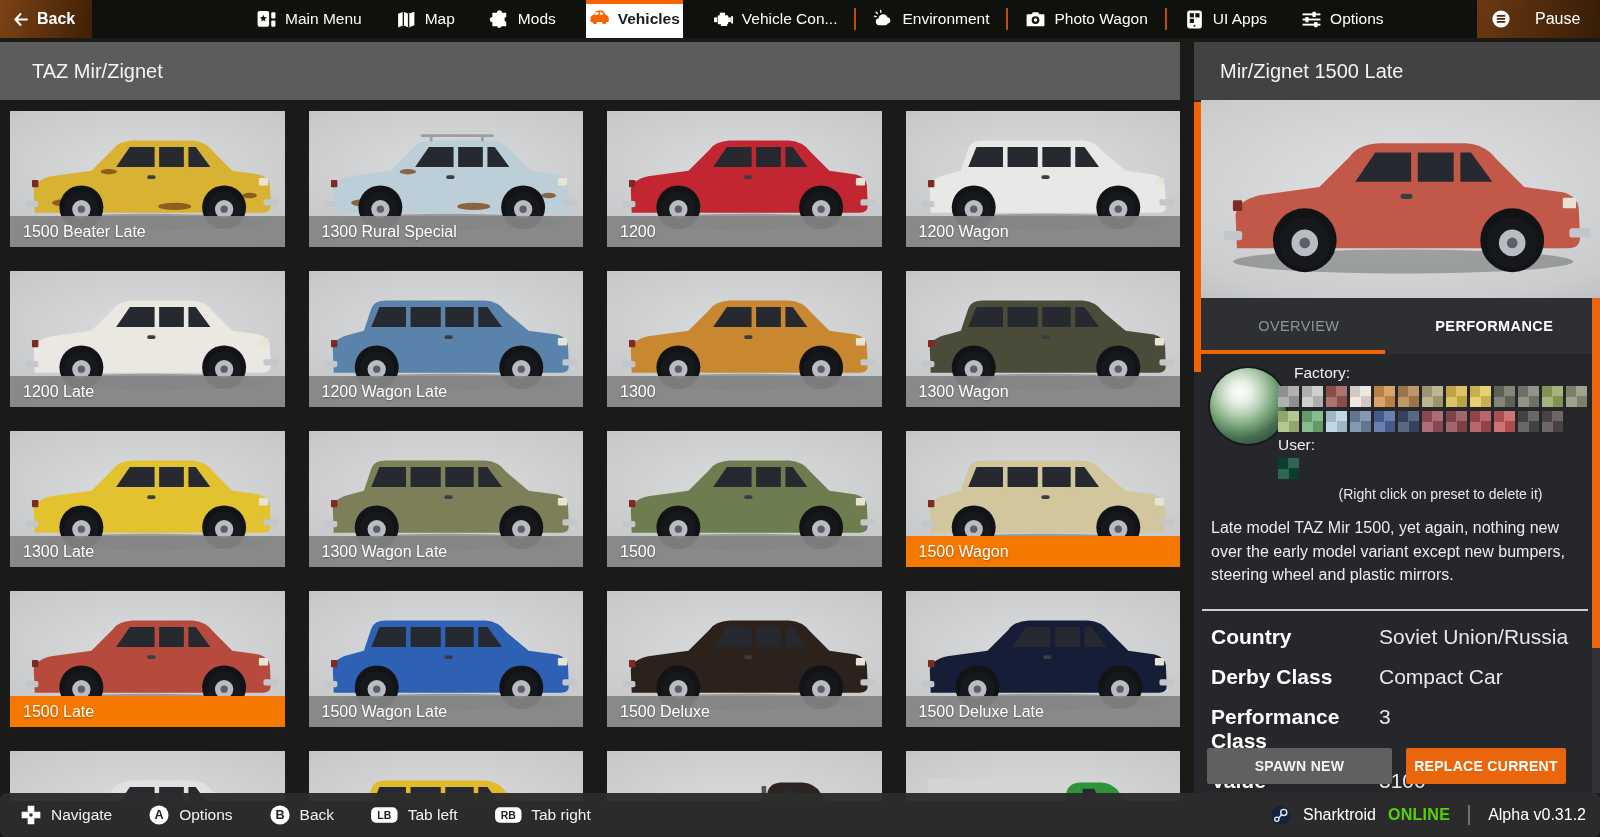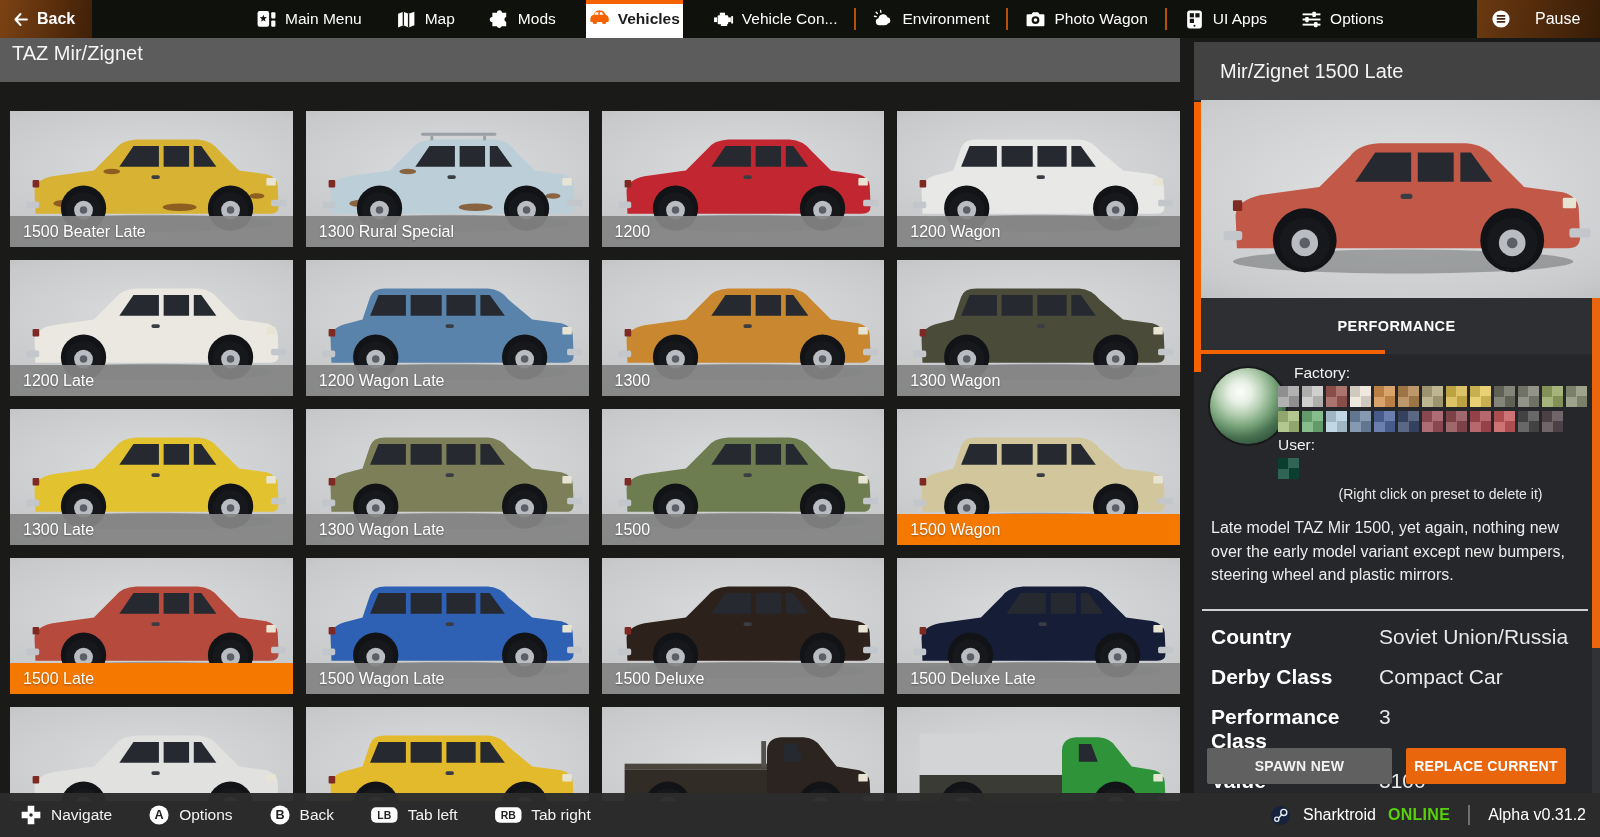--- a/index.html
+++ b/index.html
@@ -17,25 +17,25 @@
     padding-left:14px;background:linear-gradient(100deg,#6b3911 0%,#4c280b 60%,#371d07 100%);cursor:pointer;
     font-size:16px;}
   .pause-btn .icn{width:20px;height:20px;display:inline-block;}
   .topbar-center{position:absolute;left:252px;top:0;height:38px;display:flex;align-items:stretch;gap:26px;}
   .ttab{display:flex;align-items:center;gap:8px;padding:0 4px;font-size:15.5px;cursor:pointer;white-space:nowrap;position:relative;}
   .ttab .ticon{width:21px;height:21px;display:inline-block;line-height:0;}
   .ttab.sel{background:#ffffff;color:#1c1c1c;padding:0 3px;box-shadow:inset 0 4px 0 #f56300;font-weight:bold;}
   .ttab.divided{margin-left:2px;}
   .ttab.divided::before{content:"";position:absolute;left:-15px;top:8px;width:2px;height:22px;background:#b94f08;}
   
-  .list-header{position:absolute;left:0;top:24px;width:1180px;height:58px;background:#5c5c5c;
-    display:flex;align-items:center;padding-left:12px;font-size:20px;color:#f4f4f4;}
+  .list-header{position:absolute;left:0;top:42px;width:1180px;height:58px;background:#5c5c5c;
+    display:flex;align-items:center;padding-left:32px;font-size:20px;color:#f4f4f4;}
   
   .grid{position:absolute;left:10px;top:111px;width:1170px;height:690px;display:grid;
-    grid-template-columns:repeat(4,1fr);grid-auto-rows:136px;gap:13px;overflow:hidden;}
+    grid-template-columns:repeat(4,1fr);grid-auto-rows:136px;gap:24px;overflow:hidden;}
   .tile{position:relative;overflow:hidden;cursor:pointer;
     background:radial-gradient(120% 95% at 50% 42%,#dadcdd 0%,#c7c9cb 55%,#9ea1a3 100%);}
   .tile-img{position:absolute;inset:0;}
   .tile-img svg{width:100%;height:100%;display:block;}
   .tile-label{position:absolute;left:0;right:0;bottom:0;height:31px;background:rgba(132,132,132,0.93);
     display:flex;align-items:center;padding-left:13px;font-size:16px;color:#fff;
     text-shadow:0 1px 2px rgba(0,0,0,0.35);}
   .tile.sel .tile-label{background:#f57900;}
   
   .panel{position:absolute;left:1194px;top:42px;width:406px;height:751px;background:#26272a;}
@@ -65,21 +65,21 @@
   .spec-value{color:#e8e8e8;}
   .panel-buttons{position:absolute;left:0;top:706px;width:100%;height:36px;z-index:5;}
   .btn{position:absolute;top:0;height:36px;display:flex;align-items:center;justify-content:center;
     font-size:14px;font-weight:bold;cursor:pointer;border-radius:2px;letter-spacing:0.3px;}
   .btn-spawn{left:13px;width:185px;background:#606060;color:#f2f2f2;}
   .btn-replace{left:212px;width:160px;background:#e9660c;color:#fff;}
   .scroll-track{position:absolute;right:0;top:256px;width:8px;height:495px;background:#323236;}
   .scroll-thumb{position:absolute;right:0;top:256px;width:8px;height:350px;background:#e9660c;cursor:grab;}
   
   .bottombar{position:absolute;left:0;top:793px;width:1600px;height:44px;background:rgba(44,44,44,0.97);
-    display:flex;align-items:center;z-index:40;}
+    display:flex;align-items:center;z-index:40;border-radius:6px;}
   .hints{display:flex;align-items:center;gap:36px;padding-left:20px;}
   .hint{display:flex;align-items:center;gap:9px;font-size:15.5px;color:#f2f2f2;}
   .hint .icn{height:22px;display:inline-block;line-height:0;}
   .hint .icn svg{height:22px;}
   .status{position:absolute;right:14px;top:0;height:44px;display:flex;align-items:center;gap:12px;font-size:16px;}
   .status .icn{width:21px;height:21px;display:inline-block;line-height:0;}
   .status .online{color:#57d20a;font-weight:bold;letter-spacing:0.3px;}
   .status .vdiv{width:2px;height:20px;background:#6f6f6f;margin:0 6px;}
 </style>
 </head>
@@ -798,20 +798,23 @@
     <circle cx="78" cy="103" r="19" fill="#17181b"></circle>
           <circle cx="234" cy="103" r="19" fill="#17181b"></circle>
     <circle cx="78" cy="103" r="10" fill="#b9bdc2"></circle>
           <circle cx="234" cy="103" r="10" fill="#b9bdc2"></circle>
     <circle cx="78" cy="103" r="4" fill="#5c6066"></circle>
           <circle cx="234" cy="103" r="4" fill="#5c6066"></circle>
         </svg>
       </div>
 
     <div class="ptabs">
+      <div class="ptab">
+        <span>OVERVIEW</span>
+      </div>
       <div class="ptab bold">
         <span>PERFORMANCE</span>
       </div>
       <div class="ptab-underline"></div>
     </div>
 
     <div class="preset-circle"></div>
 
     <div class="flabel" style="top:322px;">
       <span>Factory:</span>

